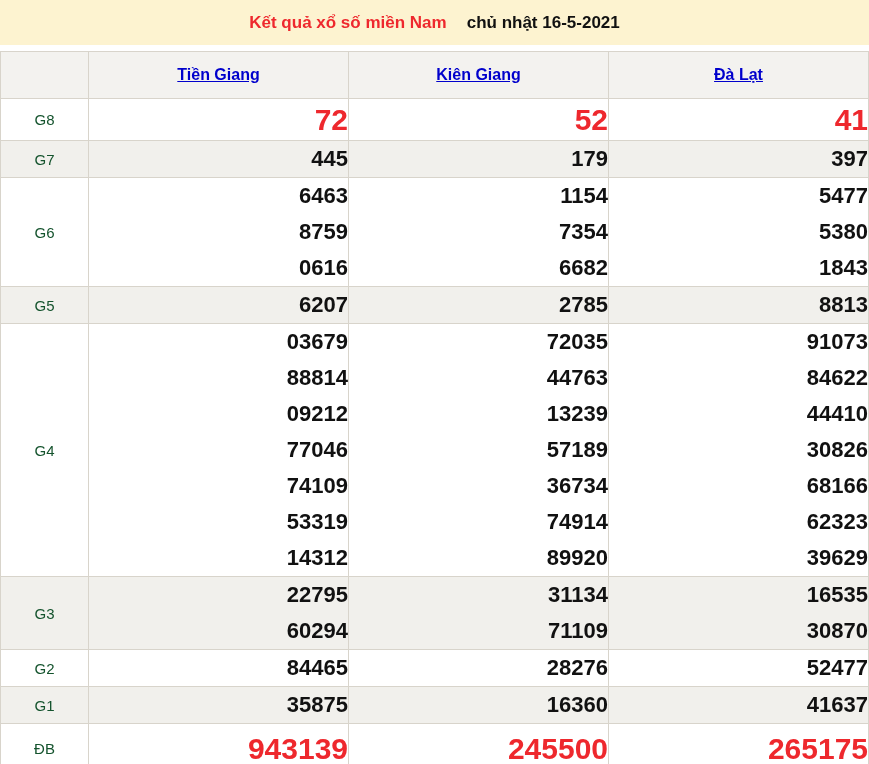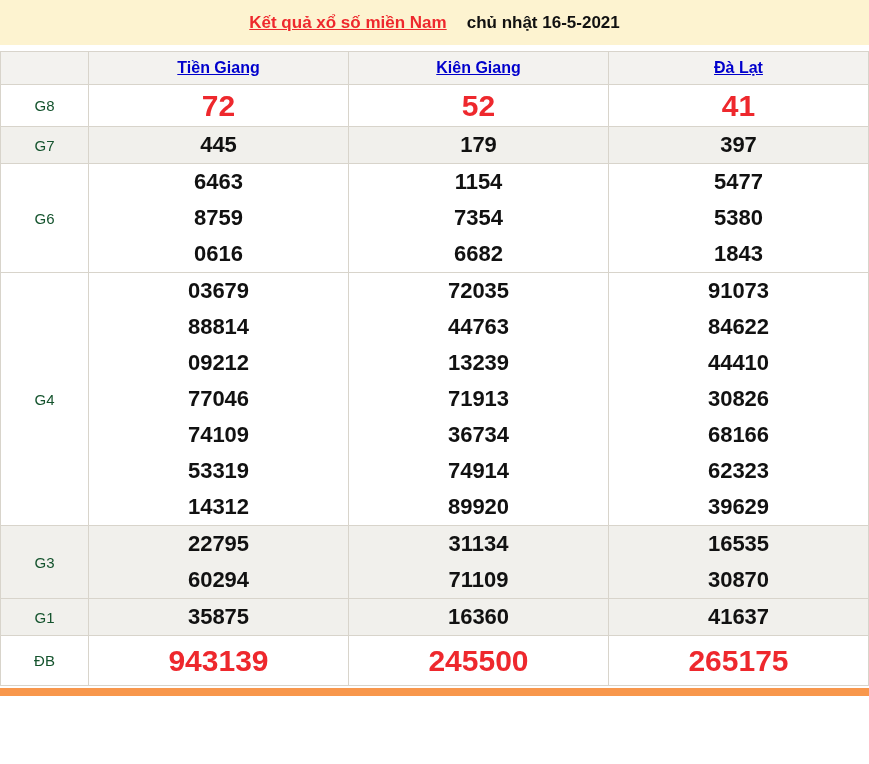--- a/index.html
+++ b/index.html
@@ -23,21 +23,20 @@
     height:45px;
     display:flex;
     align-items:center;
     justify-content:center;
     font-size:17px;
     font-weight:bold;
     margin-bottom:6px;
   }
   .title-link{
     color:var(--red);
-    text-decoration:underline;
     cursor:pointer;
   }
   .title-rest{
     color:#111;
     margin-left:20px;
   }
   table.results{
     width:100%;
     border-collapse:collapse;
     table-layout:fixed;
@@ -49,33 +48,34 @@
     padding:0;
   }
   td.label-col{
     width:88px;
     font-size:15px;
     font-weight:normal;
     color:#14532d;
   }
   thead tr{background:#f3f2ef;}
   tr.shaded{background:var(--shade);padding-left:37px;}
-  td.head-cell{height:33px;}
+  td.head-cell{height:47px;}
   .province-link{
     color:var(--blue);
     font-weight:bold;
     font-size:16px;
     text-decoration:underline;
     cursor:pointer;
   }
   .num{
     font-weight:bold;
     font-size:22px;
     line-height:36px;
     color:#111;
+    text-align:right;
   }
   tr.highlight .num{
     color:var(--red);
     font-size:30px;
     line-height:41px;
   }
   tr.grand .num{
     line-height:49px;
   }
   .bottom-bar{
@@ -135,38 +135,50 @@
         </td>
         <td class="val-cell">
           <div class="num">1154</div>
           <div class="num">7354</div>
           <div class="num">6682</div>
         </td>
         <td class="val-cell">
           <div class="num">5477</div>
           <div class="num">5380</div>
           <div class="num">1843</div>
+        </td>
+      </tr>
+      <tr class="shaded">
+        <td class="label-col">G5</td>
+        <td class="val-cell">
+          <div class="num">6207</div>
+        </td>
+        <td class="val-cell">
+          <div class="num">2785</div>
+        </td>
+        <td class="val-cell">
+          <div class="num">8813</div>
         </td>
       </tr>
       <tr>
         <td class="label-col">G4</td>
         <td class="val-cell">
           <div class="num">03679</div>
           <div class="num">88814</div>
           <div class="num">09212</div>
           <div class="num">77046</div>
           <div class="num">74109</div>
           <div class="num">53319</div>
           <div class="num">14312</div>
         </td>
         <td class="val-cell">
           <div class="num">72035</div>
           <div class="num">44763</div>
           <div class="num">13239</div>
-          <div class="num">71913</div>
+          <div class="num">57189</div>
           <div class="num">36734</div>
           <div class="num">74914</div>
           <div class="num">89920</div>
         </td>
         <td class="val-cell">
           <div class="num">91073</div>
           <div class="num">84622</div>
           <div class="num">44410</div>
           <div class="num">30826</div>
           <div class="num">68166</div>
@@ -182,20 +194,32 @@
         </td>
         <td class="val-cell">
           <div class="num">31134</div>
           <div class="num">71109</div>
         </td>
         <td class="val-cell">
           <div class="num">16535</div>
           <div class="num">30870</div>
         </td>
       </tr>
+      <tr>
+        <td class="label-col">G2</td>
+        <td class="val-cell">
+          <div class="num">84465</div>
+        </td>
+        <td class="val-cell">
+          <div class="num">28276</div>
+        </td>
+        <td class="val-cell">
+          <div class="num">52477</div>
+        </td>
+      </tr>
       <tr class="shaded">
         <td class="label-col">G1</td>
         <td class="val-cell">
           <div class="num">35875</div>
         </td>
         <td class="val-cell">
           <div class="num">16360</div>
         </td>
         <td class="val-cell">
           <div class="num">41637</div>

